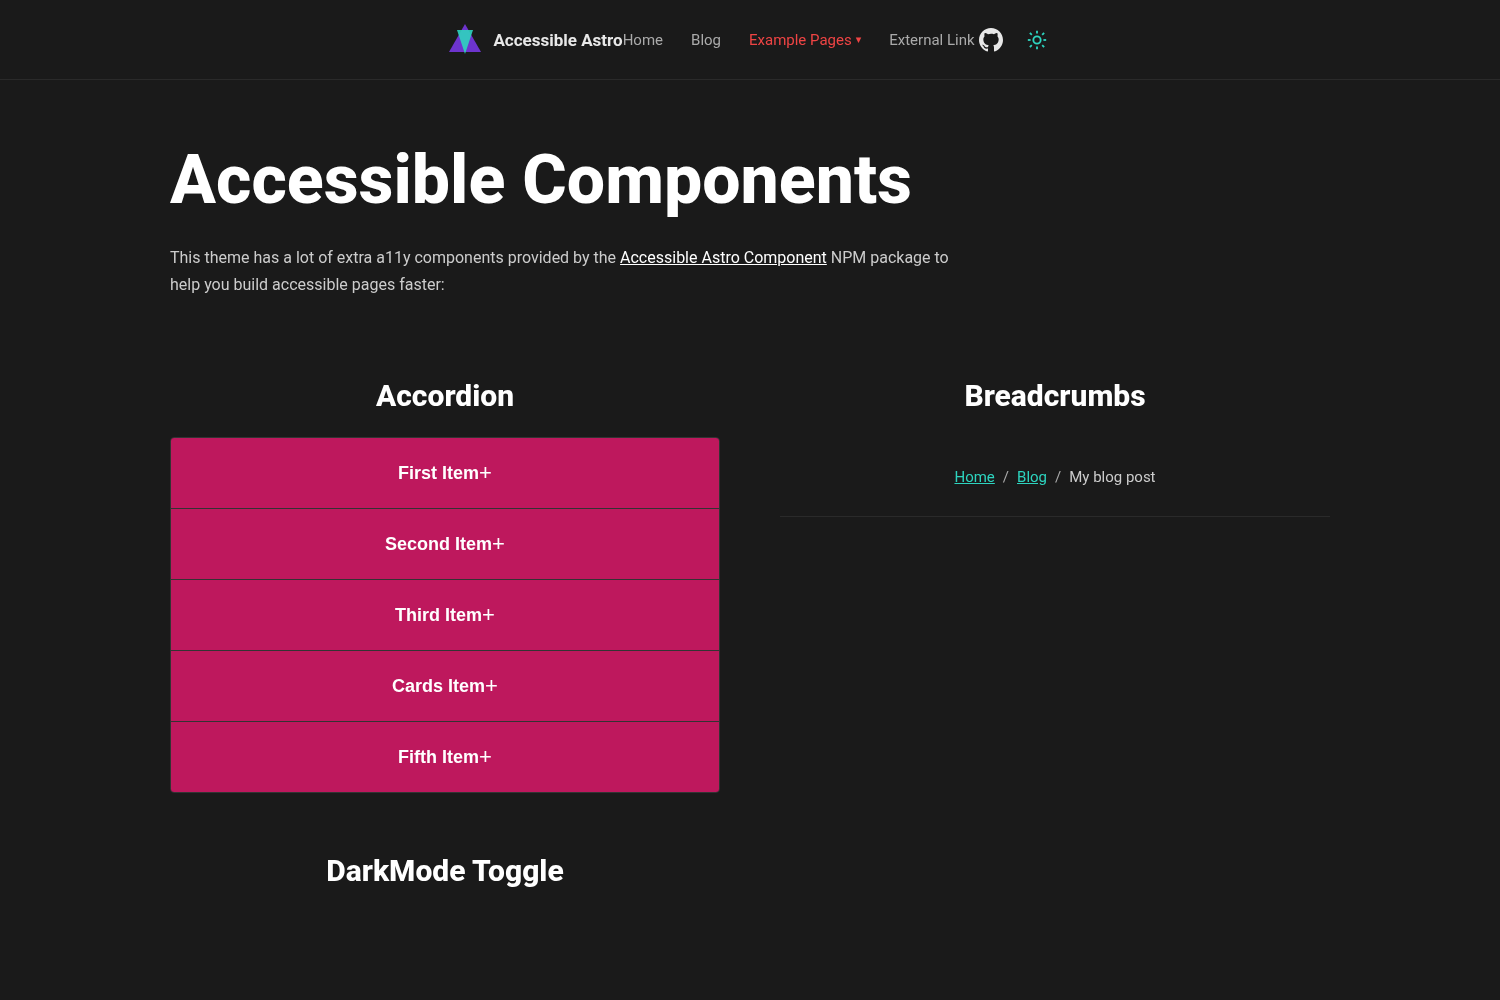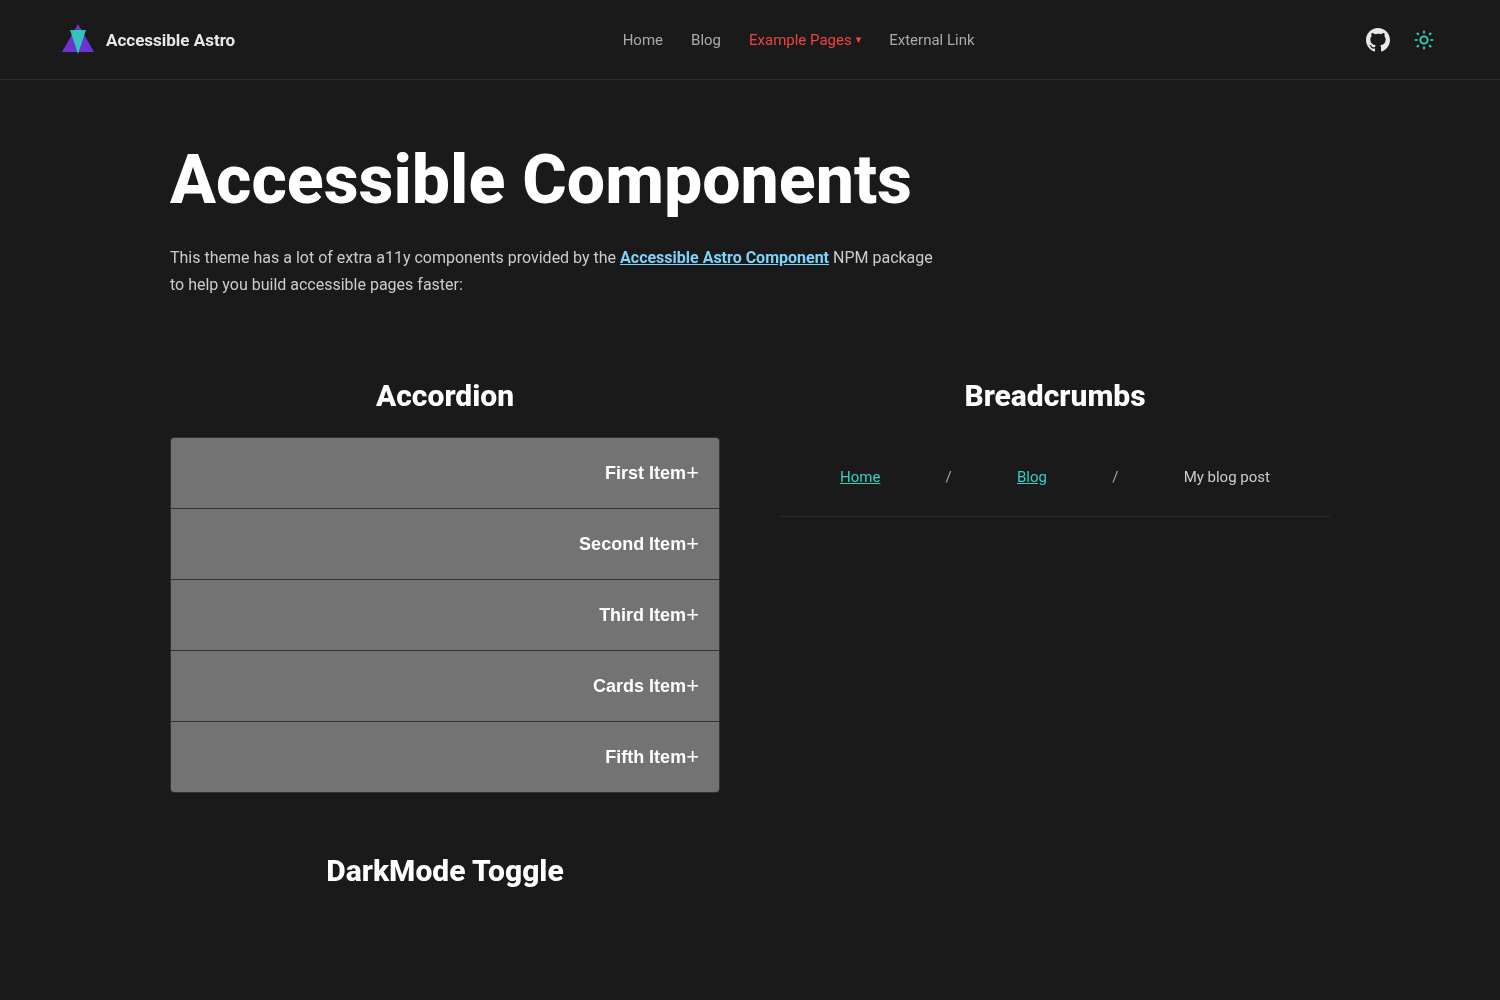--- a/index.html
+++ b/index.html
@@ -8,21 +8,21 @@
       background-color: #1a1a1a;
       color: #e8e8e8;
       font-family: -apple-system, BlinkMacSystemFont, 'Segoe UI', Roboto, sans-serif;
       min-height: 1000px;
     }
 
     
     nav {
       display: flex;
       align-items: center;
-      justify-content: space-between;
+      justify-content: center;
       padding: 0 60px;
       height: 80px;
       border-bottom: 1px solid #2a2a2a;
     }
 
     .nav-logo {
       display: flex;
       align-items: center;
       gap: 10px;
     }
@@ -106,23 +106,22 @@
     }
 
     .page-description {
       font-size: 16px;
       color: #ccc;
       line-height: 1.7;
       max-width: 780px;
     }
 
     .page-description a {
-      color: #7dd3fc;
+      color: #ffffff;
       text-decoration: underline;
-      font-weight: bold;
     }
 
     
     .components-grid {
       display: grid;
       grid-template-columns: 1fr 1fr;
       gap: 60px;
       margin-top: 40px;
     }
 
@@ -148,26 +147,26 @@
     .accordion-item {
       border-bottom: 1px solid #333;
     }
 
     .accordion-item:last-child {
       border-bottom: none;
     }
 
     .accordion-button {
       width: 100%;
-      background: #737373;
+      background: #be185d;
       border: none;
       padding: 22px 20px;
       display: flex;
       align-items: center;
-      justify-content: flex-end;
+      justify-content: center;
       cursor: pointer;
       color: #ffffff;
       font-size: 18px;
       font-weight: 700;
       text-align: left;
     }
 
     .accordion-plus {
       font-size: 22px;
       color: #ffffff;

